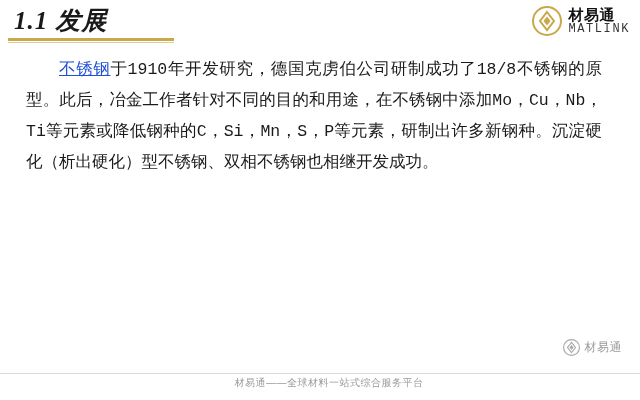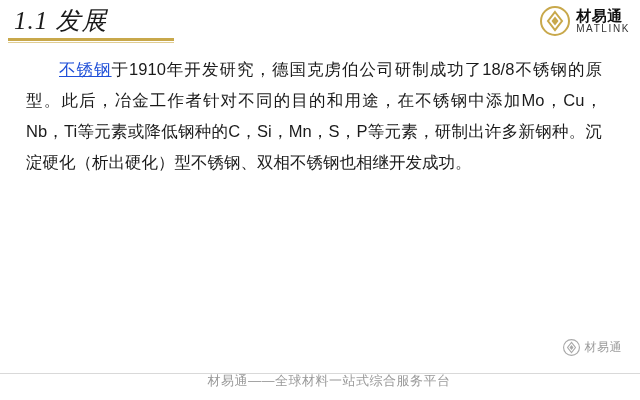--- a/index.html
+++ b/index.html
@@ -24,21 +24,21 @@
   
   .header {
     position: relative;
     height: 46px;
   }
   .slide-title {
     position: absolute;
     left: 14px;
     top: 4px;
     font-family: "Liberation Serif", "DejaVu Serif", serif;
-    font-weight: normal;
+    font-weight: bold;
     font-style: italic;
     font-size: 25px;
     color: #1a1a1a;
     letter-spacing: 1px;
     white-space: nowrap;
   }
   .title-rule {
     position: absolute;
     left: 8px;
     top: 38px;
@@ -76,35 +76,35 @@
     line-height: 1.05;
   }
   .brand-cn {
     font-family: "Liberation Sans", "DejaVu Sans", sans-serif;
     font-size: 15px;
     font-weight: bold;
     color: #111111;
     letter-spacing: 0.5px;
   }
   .brand-en {
-    font-family: Liberation Sans, sans-serif;
-    font-size: 10px;
+    font-family: Liberation Mono, monospace;
+    font-size: 12px;
     color: #333333;
     letter-spacing: 1.6px;
   }
 
   
   .content {
     position: absolute;
     left: 26px;
     top: 54px;
     width: 592px;
   }
   .para {
-    font-family: Liberation Sans, sans-serif;
+    font-family: Liberation Mono, monospace;
     font-size: 16.5px;
     line-height: 31px;
     color: #1a1a1a;
     text-align: justify;
     text-justify: inter-ideograph;
     margin: 0 16px 2px 0;
   }
   .para.indent {
     text-indent: 2em;
   }
@@ -125,21 +125,21 @@
     height: 1px;
     background: #d9d9d9;
   }
   .footer-text {
     position: absolute;
     left: 18px;
     right: 0;
     bottom: 10px;
     text-align: center;
     font-family: "Liberation Sans", "DejaVu Sans", sans-serif;
-    font-size: 13px;
+    font-size: 10px;
     color: #9a9a9a;
     letter-spacing: 0.5px;
   }
 
   
   .watermark {
     position: absolute;
     right: 18px;
     bottom: 44px;
     display: flex;

